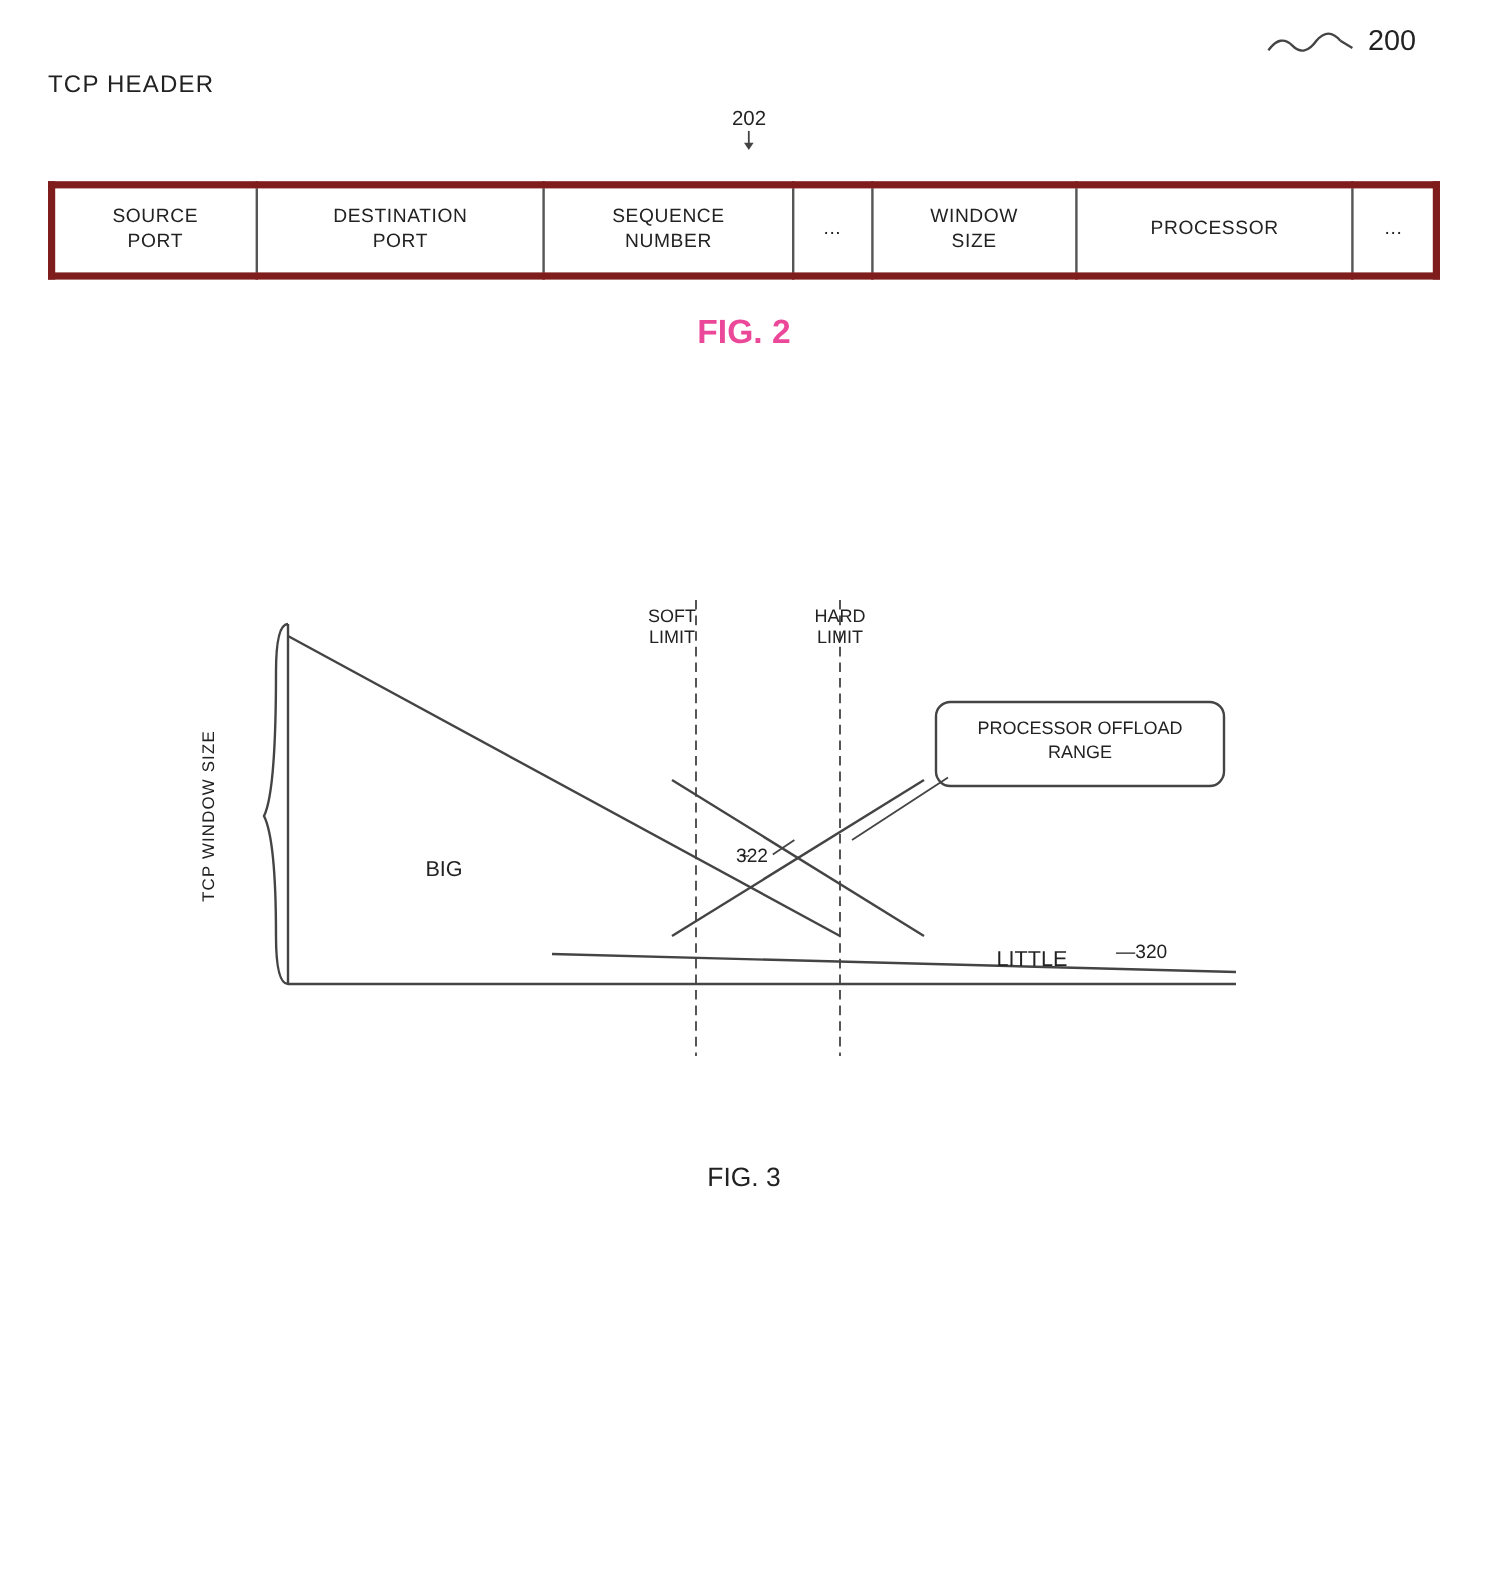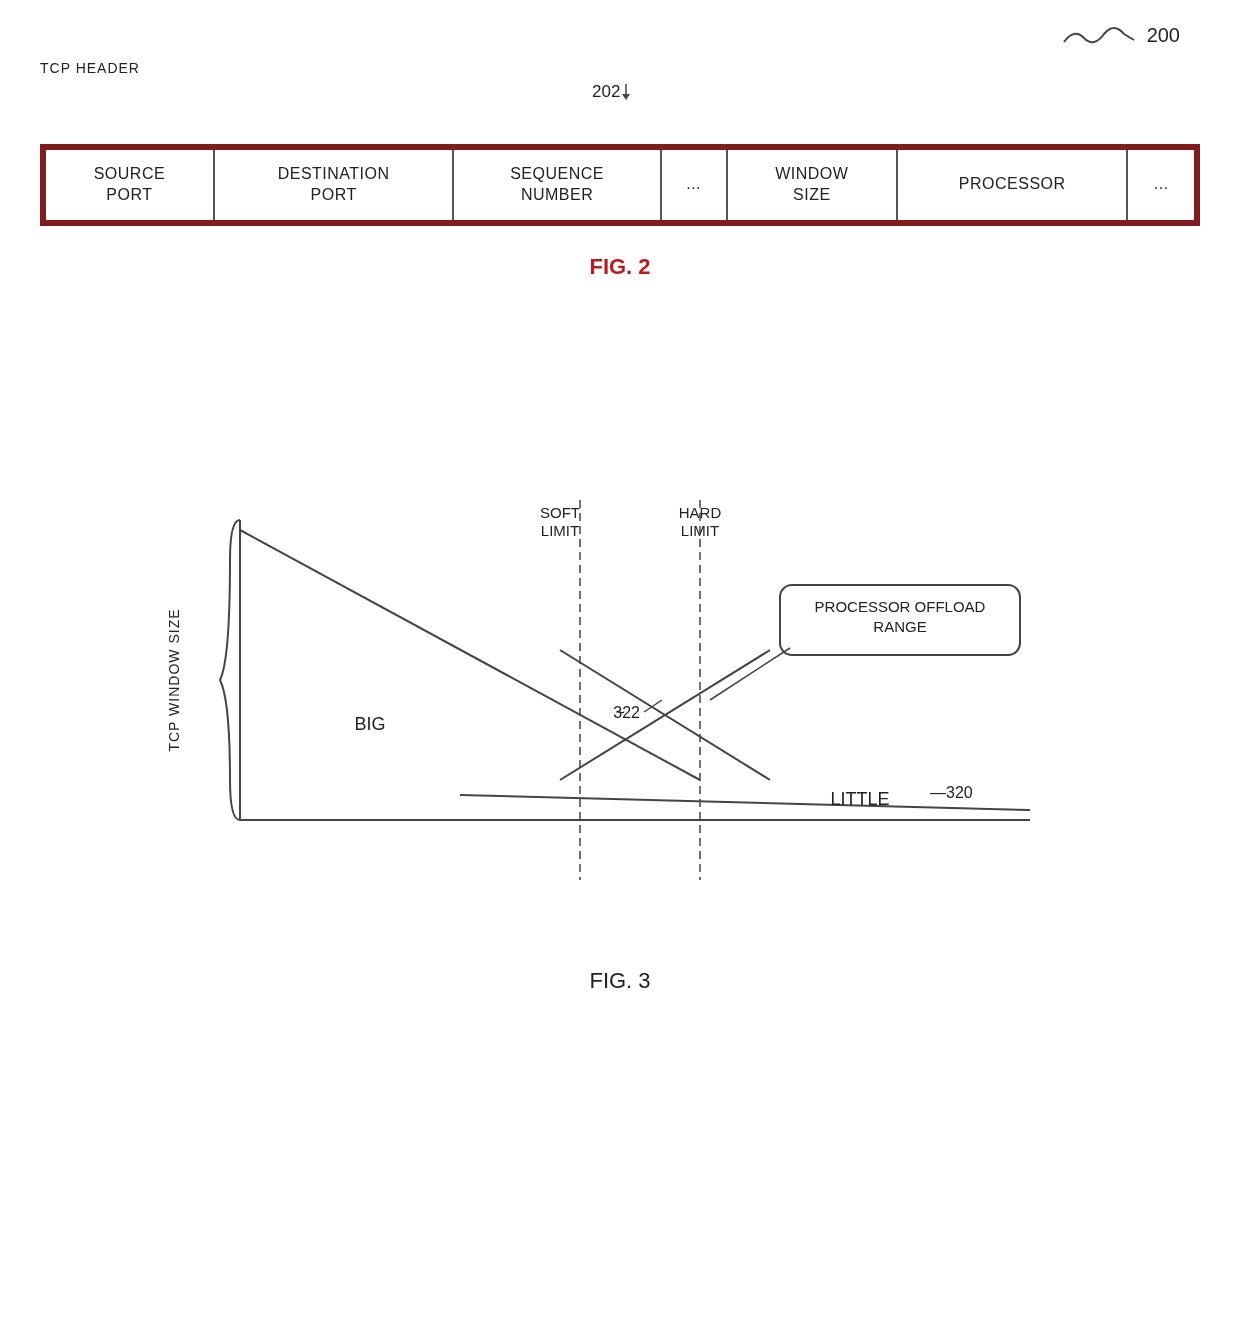--- a/index.html
+++ b/index.html
@@ -14,21 +14,21 @@
 
     
     .fig2-container {
       position: absolute;
       top: 60px;
       left: 40px;
       width: 1160px;
     }
 
     .tcp-header-label {
-      font-size: 14px;
+      font-size: 20px;
       font-weight: normal;
       letter-spacing: 1px;
       margin-bottom: 6px;
       color: #222;
     }
 
     .tcp-table {
       width: 100%;
       border-collapse: collapse;
       border: 6px solid #7f1d1d;
@@ -42,24 +42,24 @@
       font-size: 16px;
       font-weight: normal;
       letter-spacing: 0.5px;
       color: #222;
       line-height: 1.3;
       vertical-align: middle;
     }
 
     .fig2-caption {
       text-align: center;
-      font-size: 22px;
+      font-size: 28px;
       font-weight: bold;
       margin-top: 28px;
-      color: #b91c1c;
+      color: #ec4899;
     }
 
     
     .fig3-container {
       position: absolute;
       top: 480px;
       left: 40px;
       width: 1160px;
     }
 
@@ -74,28 +74,28 @@
 </head>
 <body>
 
 <div style="position:absolute; top:20px; right:60px; display:flex; align-items:center; gap:8px;">
   <svg width="80" height="30" viewBox="0 0 80 30">
 
     <path d="M5,22 Q15,8 25,18 Q35,28 45,14 Q55,2 65,14" fill="none" stroke="#444" stroke-width="2"></path>
 
     <line x1="65" y1="14" x2="75" y2="20" stroke="#444" stroke-width="2"></line>
   </svg>
-  <span style="font-size:20px; color:#222;">200</span>
+  <span style="font-size:24px; color:#222;">200</span>
 </div>
 
 <div class="fig2-container">
   <div class="tcp-header-label">TCP HEADER</div>
 
   <div style="position:relative; width:100%; height:32px;">
-    <div style="position:absolute; left:552px; top:0; display:flex; flex-direction:row; align-items:center;">
+    <div style="position:absolute; left:570px; top:0; display:flex; flex-direction:column; align-items:center;">
       <span style="font-size:17px; color:#222;">202</span>
       <svg width="12" height="16" viewBox="0 0 12 16">
         <line x1="6" y1="0" x2="6" y2="12" stroke="#444" stroke-width="1.5"></line>
         <polygon points="2,10 6,16 10,10" fill="#444"></polygon>
       </svg>
     </div>
   </div>
 
   <table class="tcp-table">
     <tbody>

